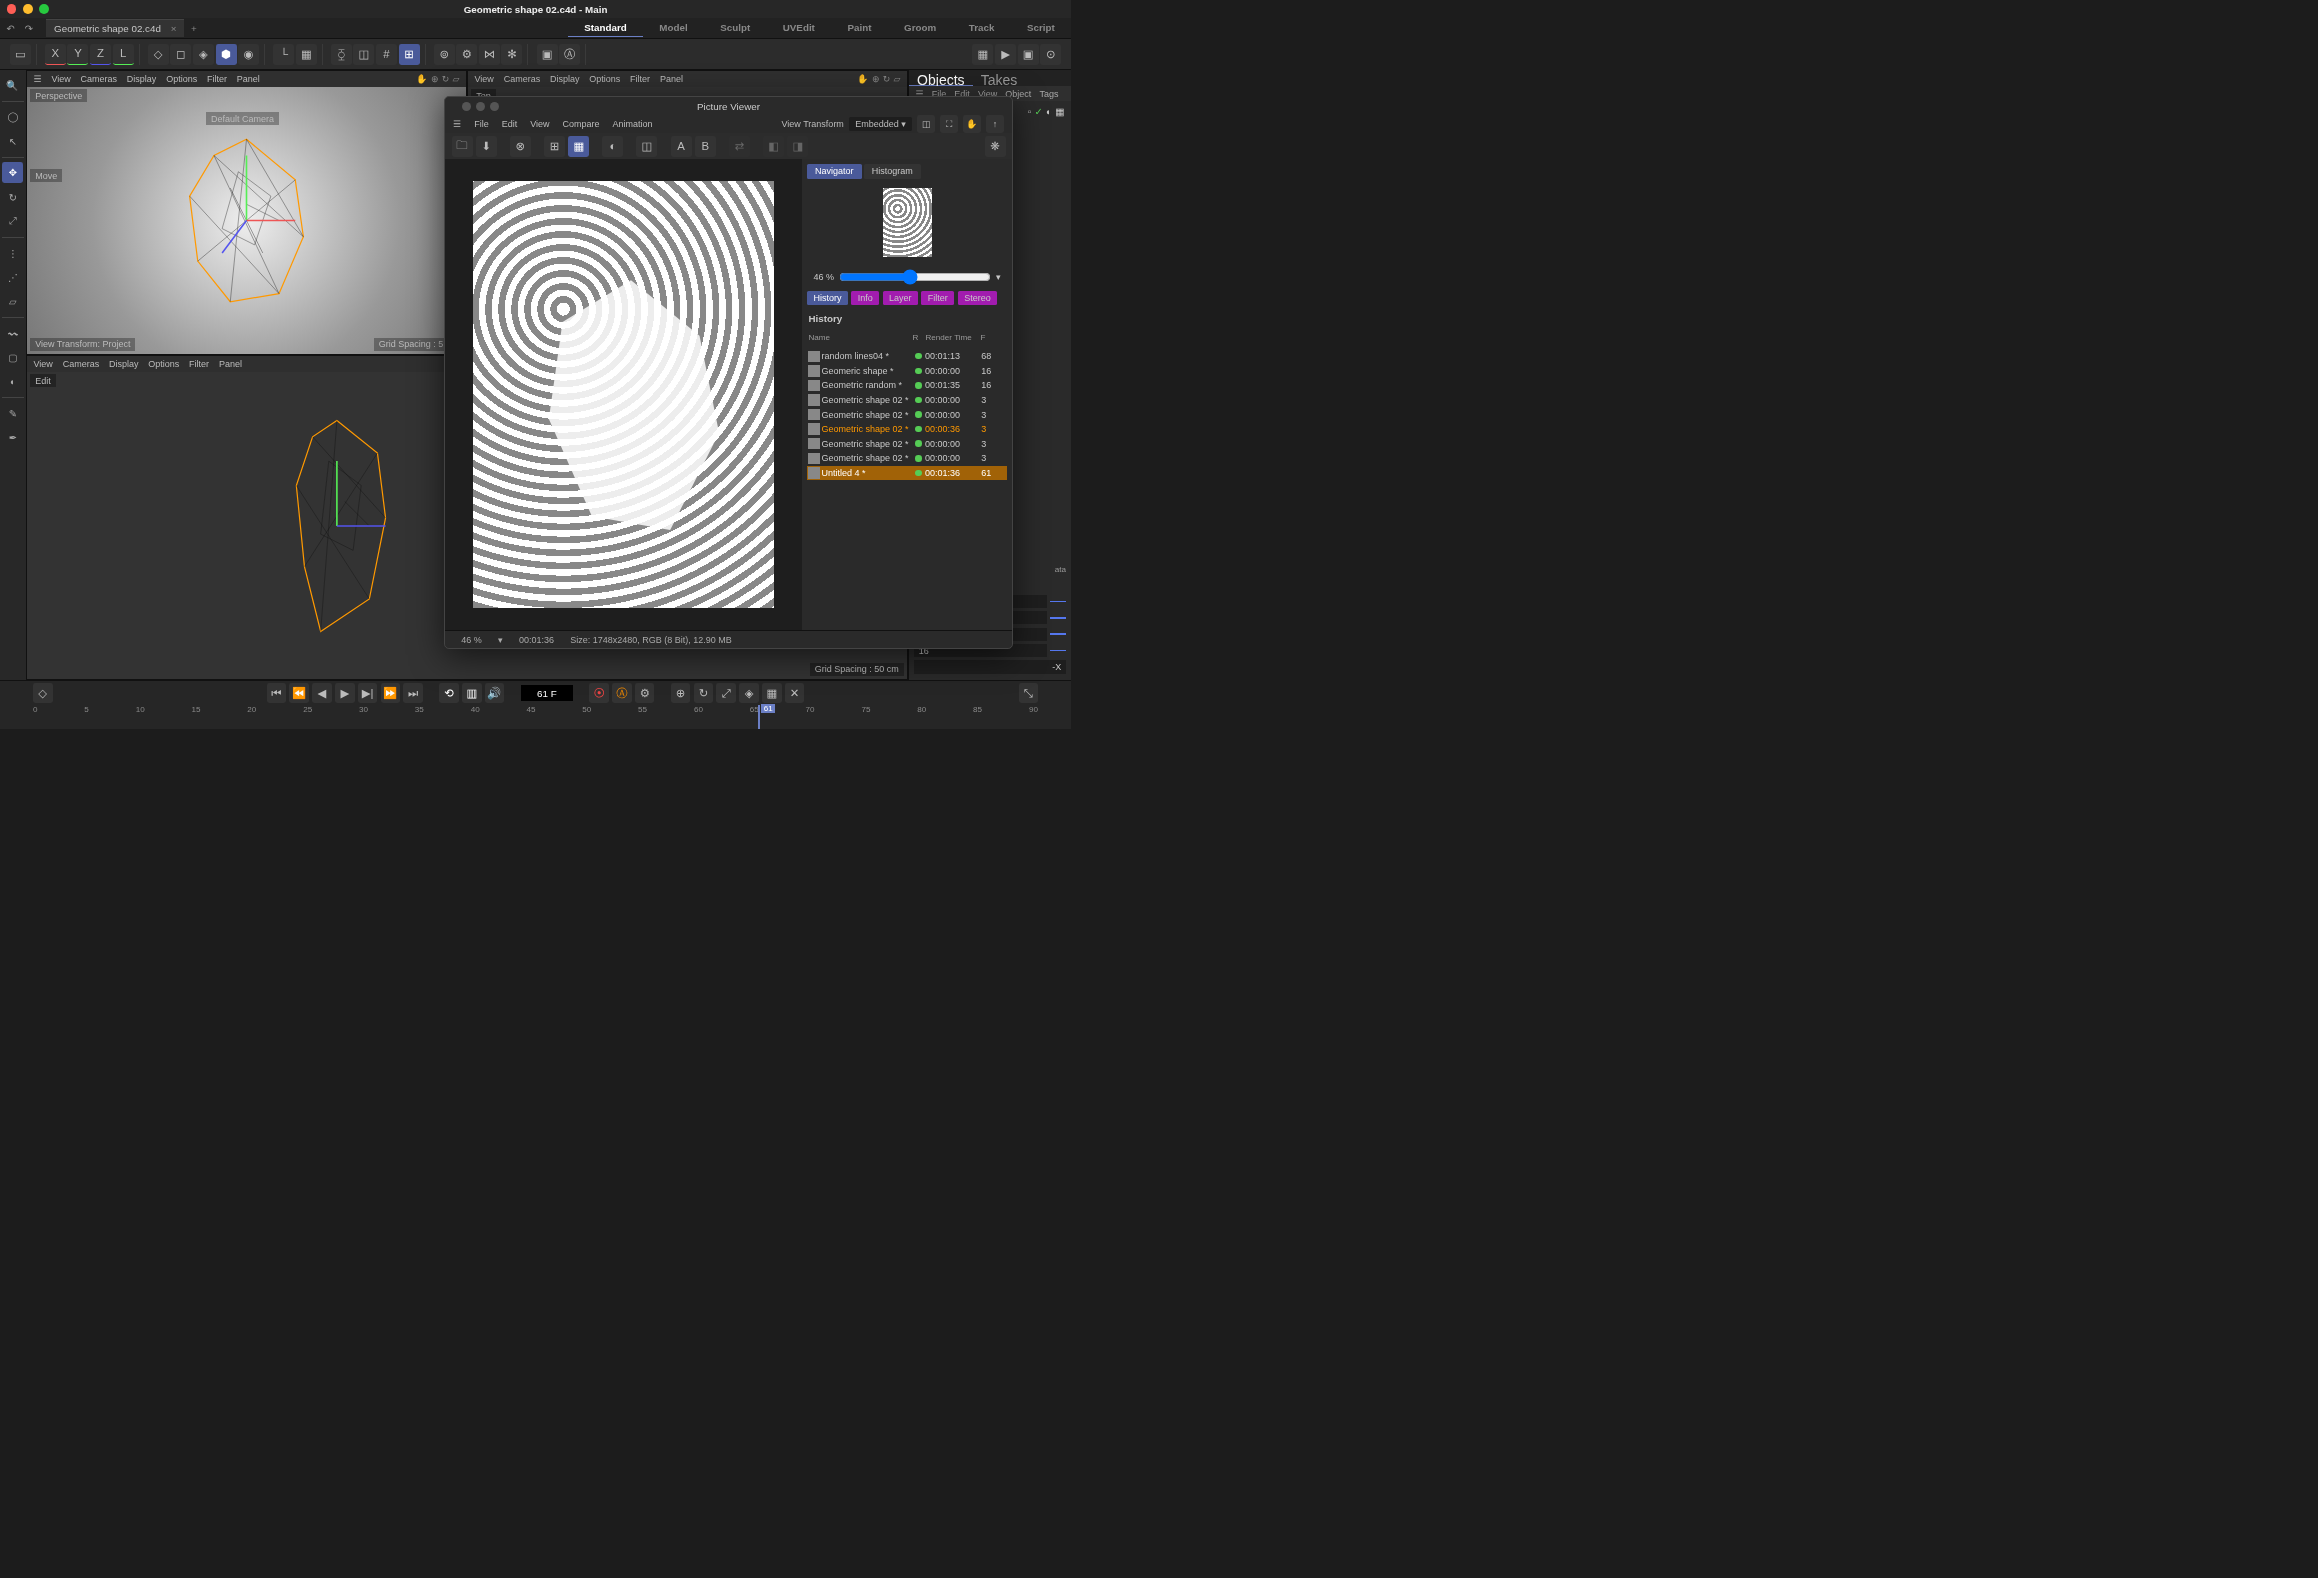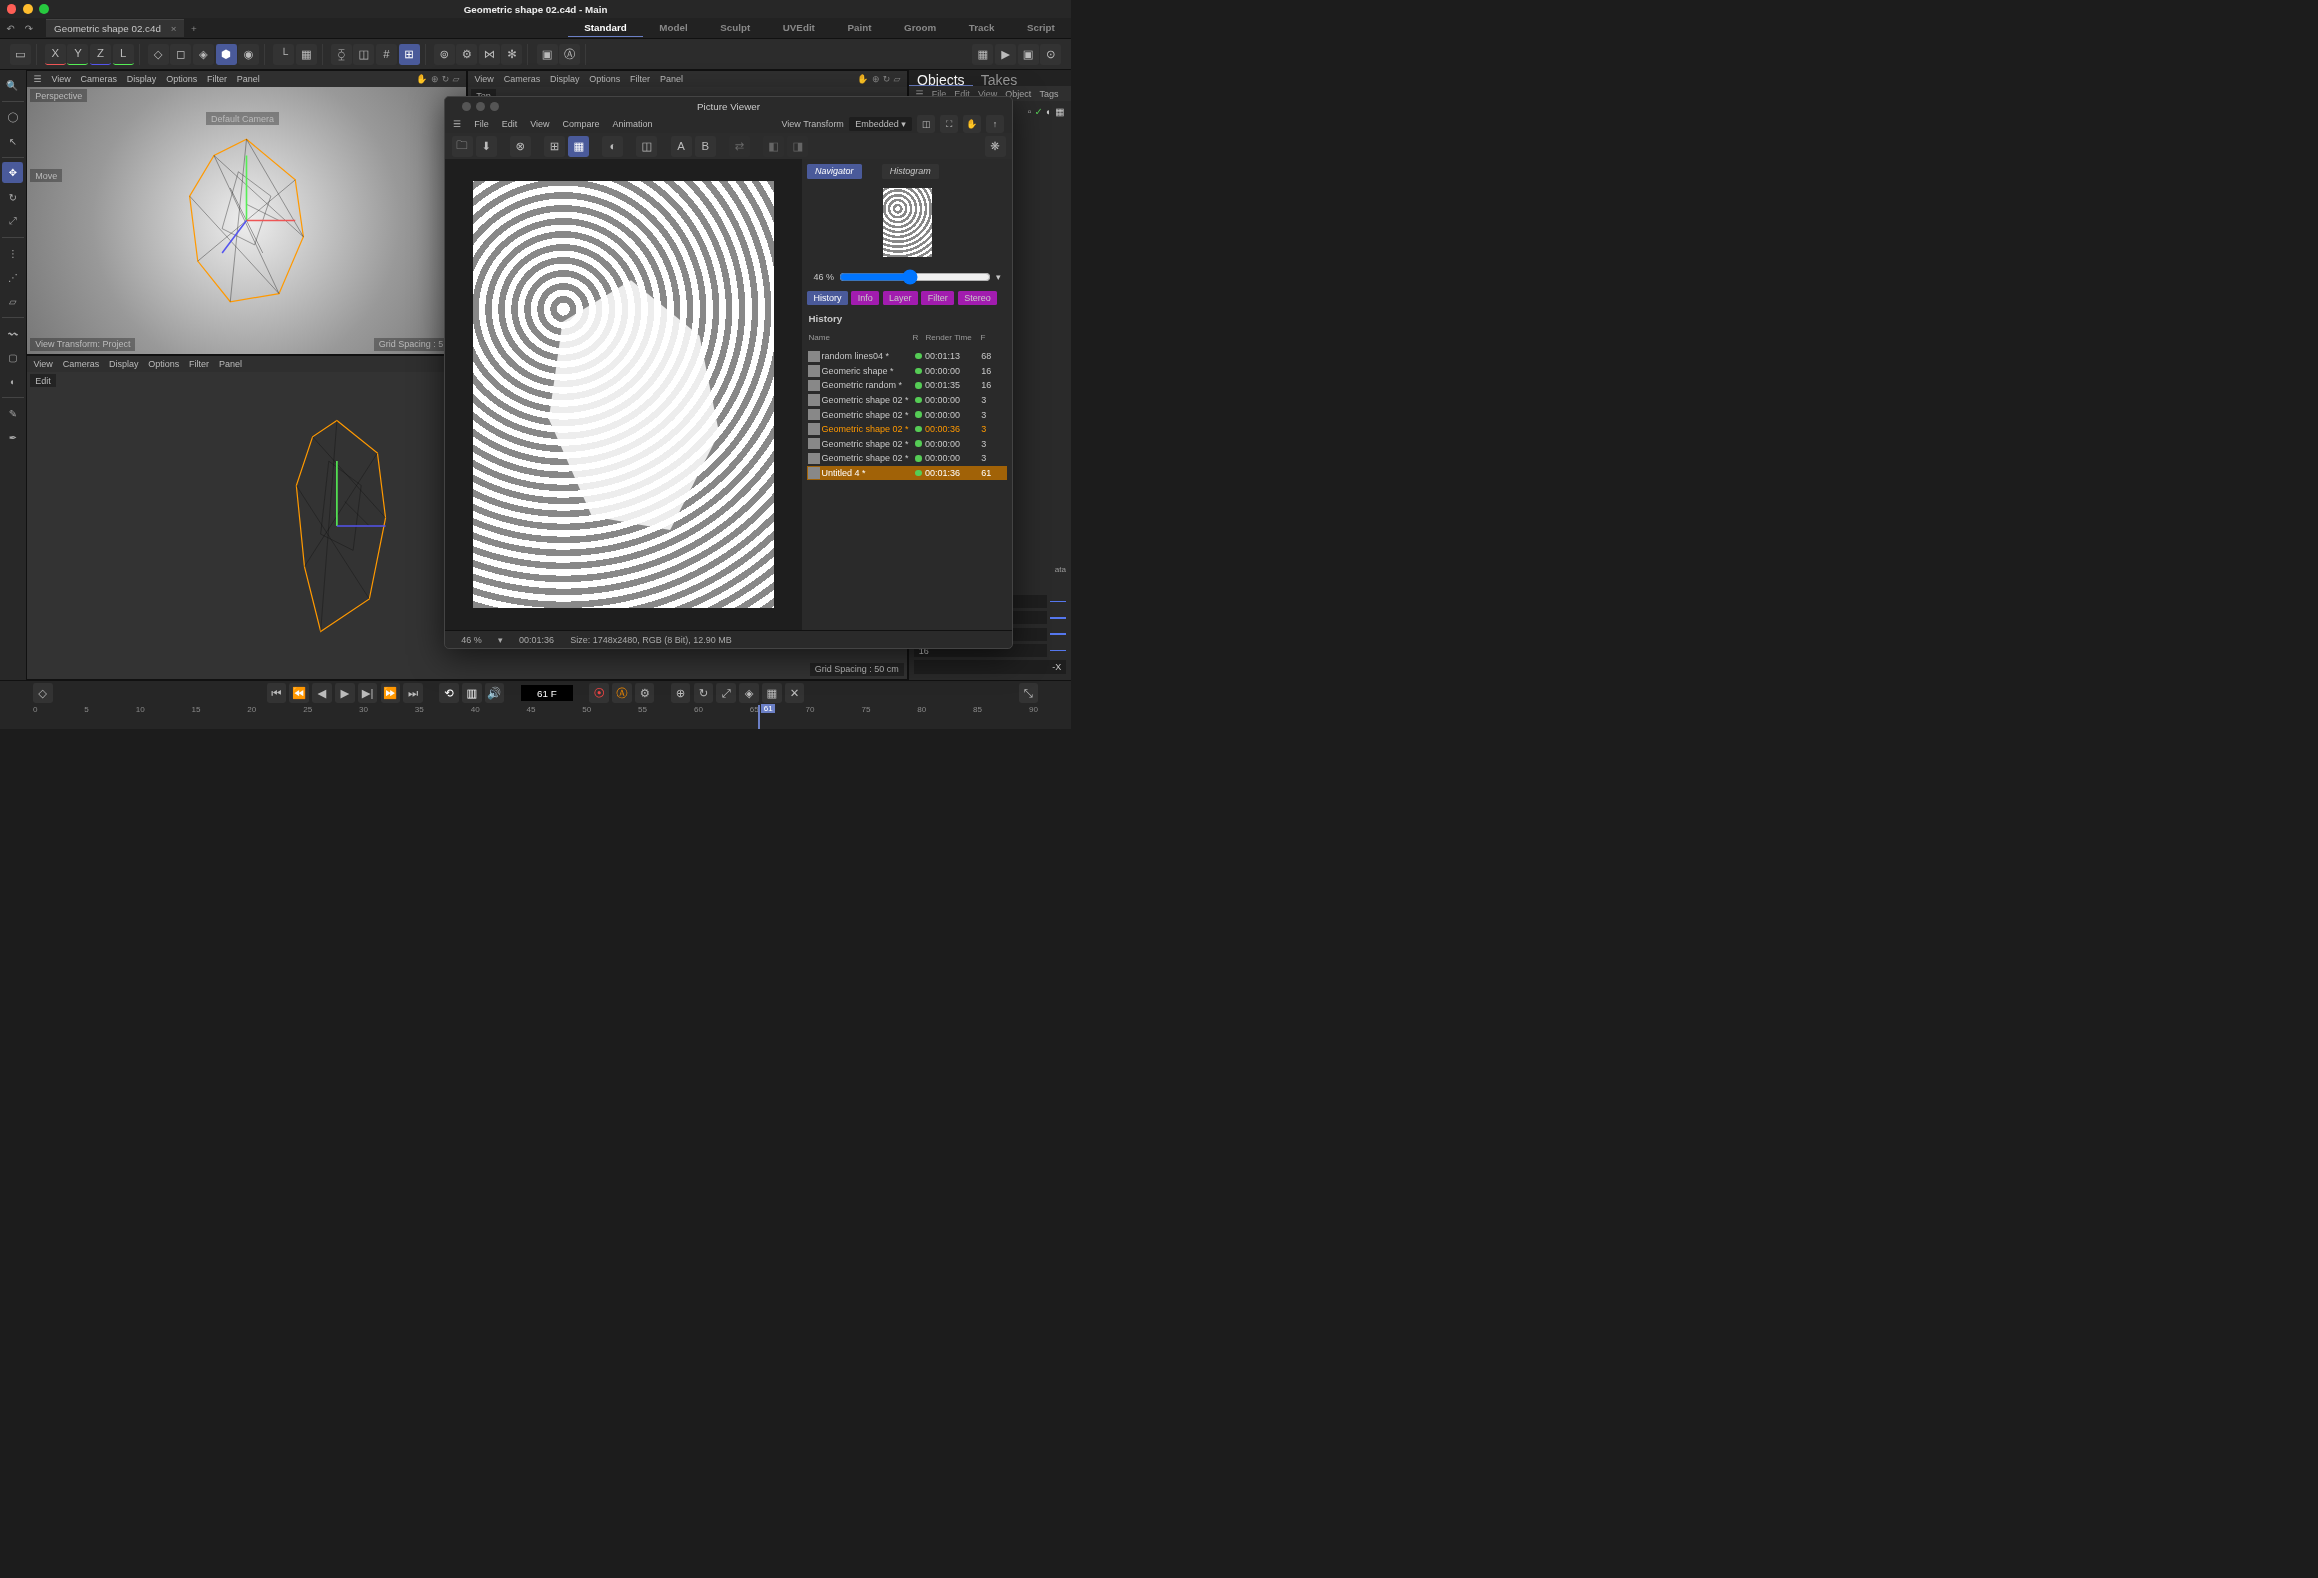--- a/index.html
+++ b/index.html
@@ -82,21 +82,21 @@
 .pv-menubar { height: 18px; display: flex; align-items: center; gap: 13px; padding: 0 8.1px; font-size: 9px; color: #bbb; }
 .pv-menubar .right { margin-left: auto; display: flex; align-items: center; gap: 4.9px; }
 .pv-select { background: #1e1e1e; padding: 1.6px 6.5px; border-radius: 1.6px; font-size: 9px; }
 .pv-toolbar { height: 26px; display: flex; align-items: center; gap: 3.3px; padding: 0 6.5px; background: #2c2c2c; }
 .pv-toolbar .tbtn { background: #333; }
 .pv-toolbar .tbtn.active { background: #4a5a9a; }
 .pv-body { flex: 1; display: flex; background: #1e1e1e; overflow: hidden; }
 .pv-canvas { flex: 1; display: flex; align-items: center; justify-content: center; background: #1e1e1e; padding: 16.3px; }
 .render-img { width: 301px; height: 427px; background: repeating-radial-gradient(circle at 30% 30%, #fff 0 6.5px, #888 6.5px 13px); position:relative; overflow:hidden; }
 .pv-sidebar { width: 210px; background: #2a2a2a; display: flex; flex-direction: column; padding: 4.9px; gap: 4.9px; }
-.pv-nav-tabs { display: flex; gap: 20px; font-style: italic; }
+.pv-nav-tabs { display: flex; gap: 2px; }
 .pv-nav-tab { padding: 2.4px 8.1px; font-size: 9px; background: #333; border-radius: 1.6px; }
 .pv-nav-tab.active { background: #4a5a9a; color: #fff; }
 .pv-thumb-wrap { display: flex; justify-content: center; padding: 4.9px; }
 .pv-thumb { width: 49px; height: 69px; background: repeating-radial-gradient(circle at 30% 30%, #fff 0 2.4px, #888 2.4px 4.9px); }
 .pv-zoom { display: flex; align-items: center; gap: 4.9px; font-size: 9px; padding: 1.6px 6.5px; }
 .pv-zoom input[type=range] { flex: 1; }
 .pv-filter-tabs { display: flex; gap: 3.3px; flex-wrap: wrap; }
 .pv-filter-tab { padding: 1.6px 6.5px; font-size: 9px; background: #a21caf; border-radius: 1.6px; }
 .pv-filter-tab.active { background: #4a5a9a; color: #fff; }
 .pv-history-header { font-weight: 600; font-size: 9.8px; padding: 3.3px 1.6px; }

